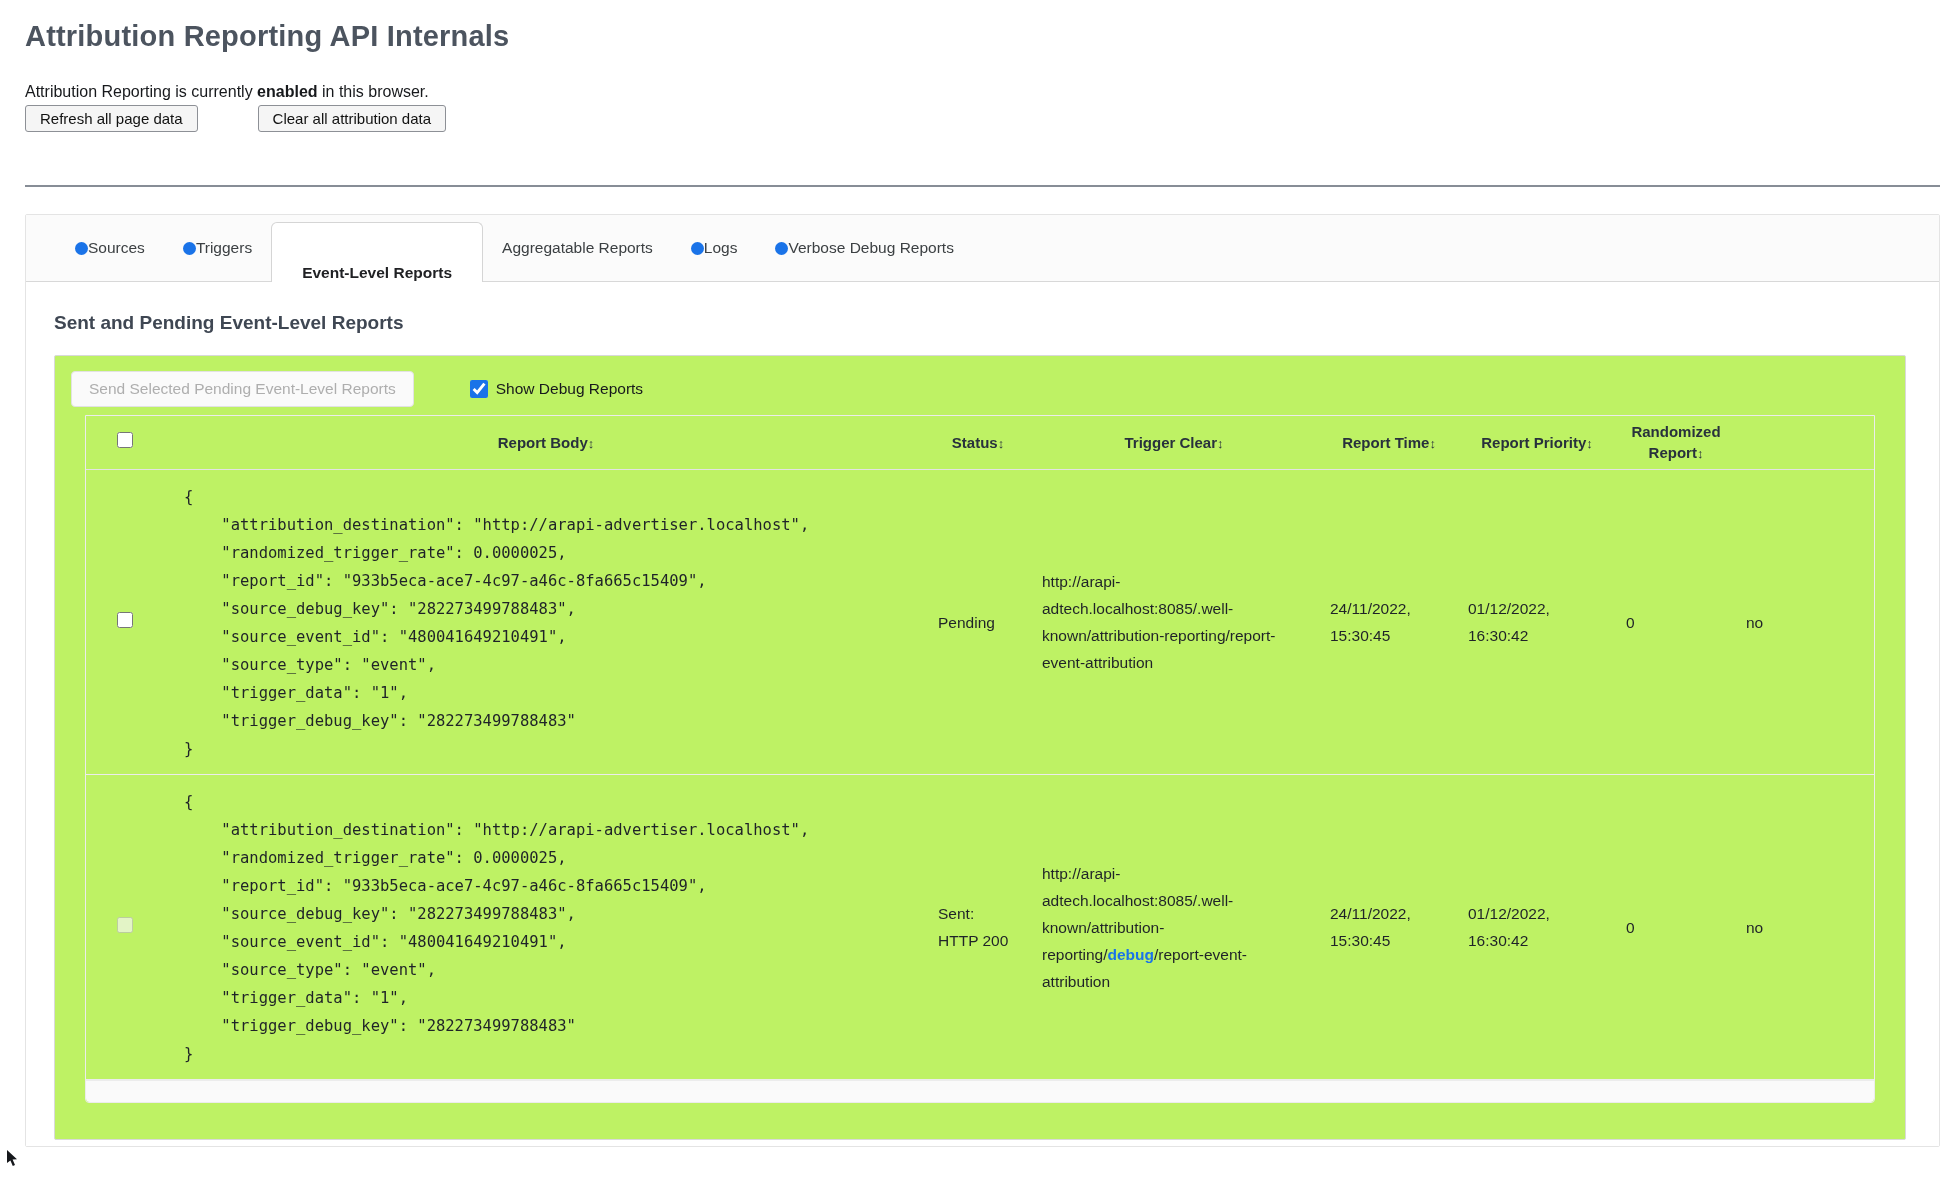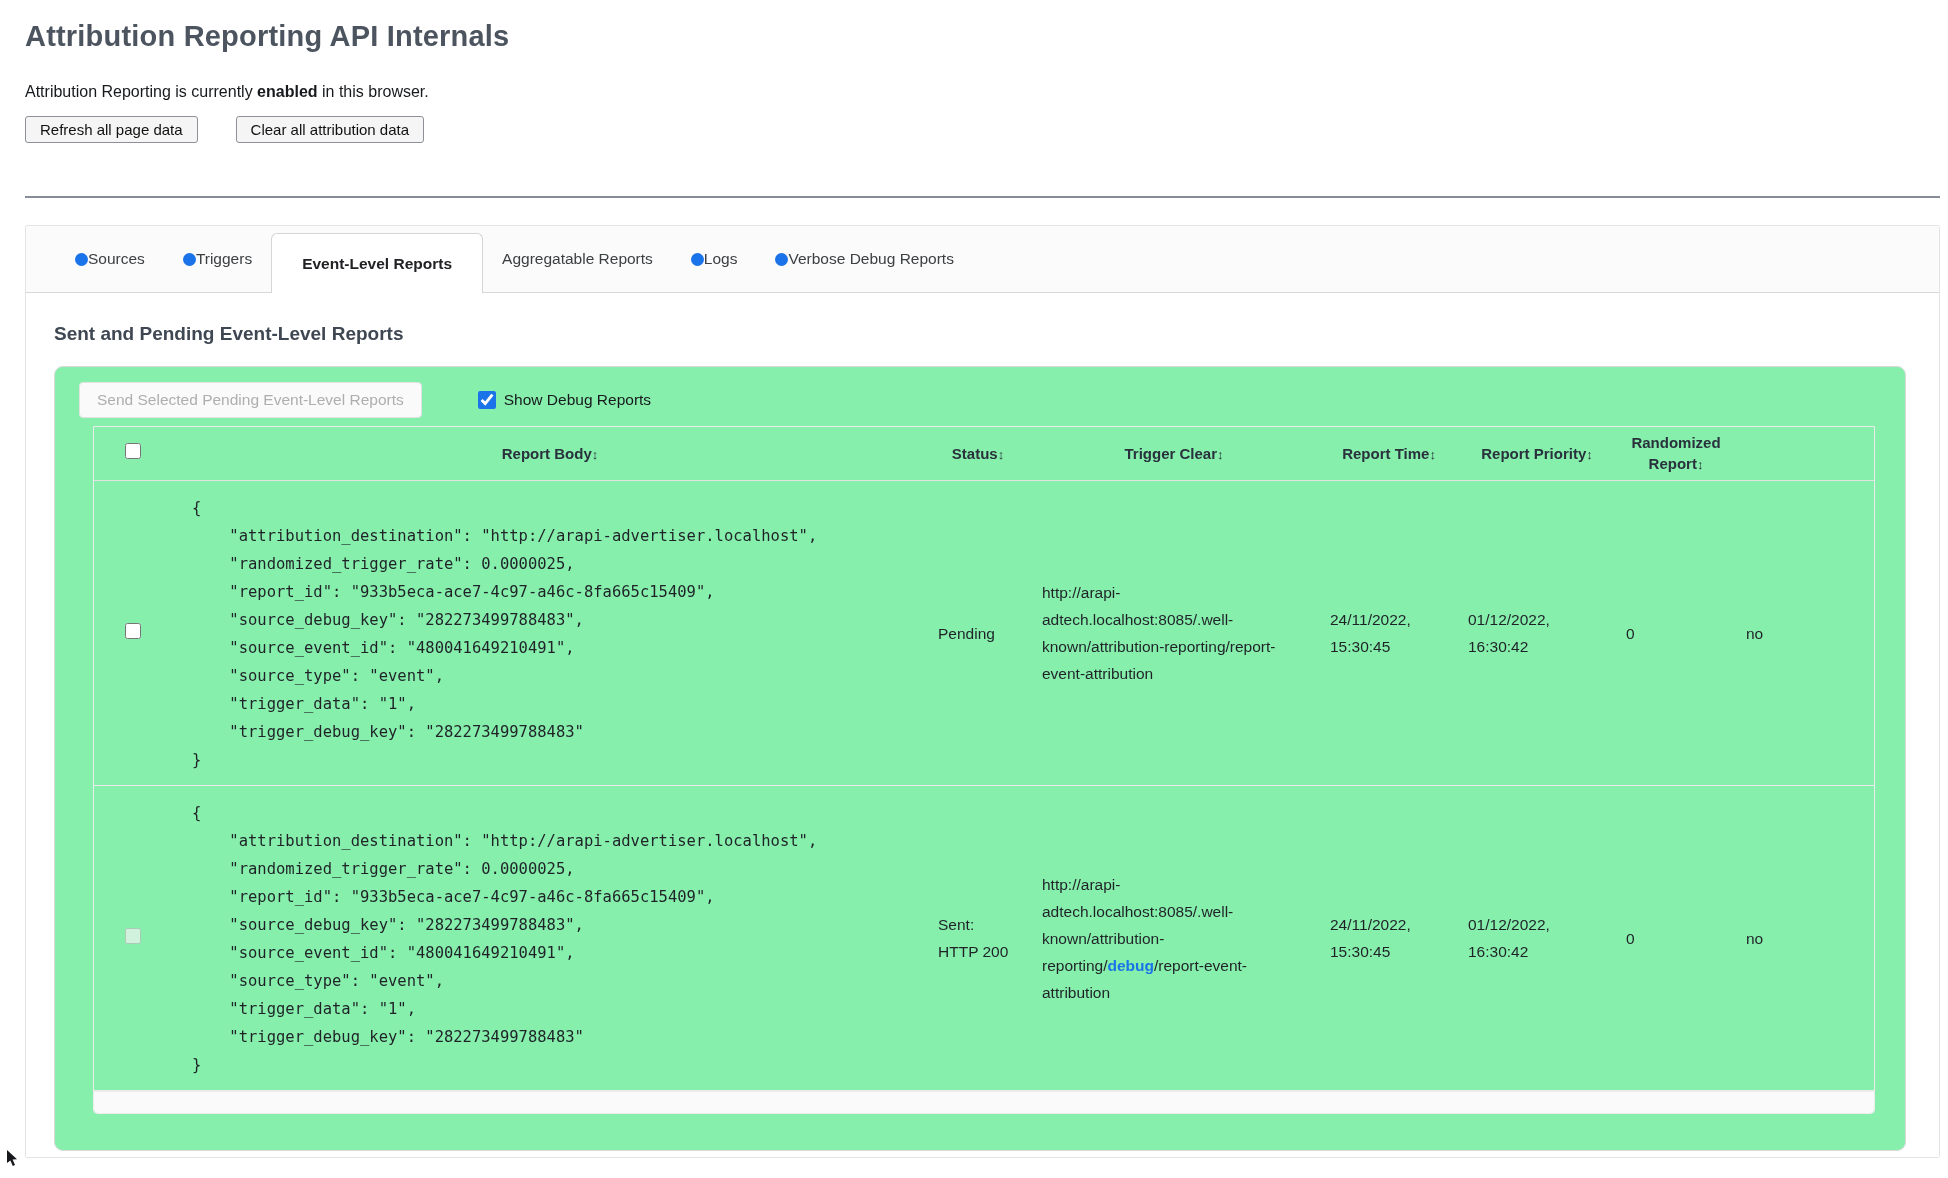--- a/index.html
+++ b/index.html
@@ -14,21 +14,21 @@
   }
   .page { padding: 14px 8px 0 25px; }
 
   h1.page-title {
     font-size: 29px; font-weight: 700; color: #4c545f;
     margin: 6px 0 0 0; letter-spacing: 0.2px;
   }
   p.status-line { margin: 30px 0 0 0; font-size: 16px; color: #17191c; }
   p.status-line b { font-weight: 700; }
 
-  .top-buttons { margin-top: 15px; display: flex; gap: 38px; }
+  .top-buttons { margin-top: 4px; display: flex; gap: 60px; }
   .chrome-btn {
     font-family: "Liberation Sans", sans-serif;
     font-size: 15px; color: #111;
     background: #f5f5f5; border: 1px solid #8d9096; border-radius: 3px;
     padding: 3px 14px; height: 27px; cursor: pointer;
   }
 
   hr.divider {
     margin: 53px 0 0 0; border: none;
     border-top: 2px solid #878d96; width: 1915px;
@@ -44,27 +44,27 @@
     display: flex; align-items: center; 
     padding: 0 19px; font-size: 15.5px; color: #3c4043;
     height: 100%; cursor: pointer; white-space: nowrap;
   }
   .tab .dot { width: 13px; height: 13px; border-radius: 50%; flex: 0 0 auto; }
   .tab.active {
     align-self: flex-end; height: 60px; margin-bottom: -1px;
     background: #fff; border: 1px solid #d5d5d5; border-bottom: none;
     border-radius: 6px 6px 0 0;
     font-weight: 700; color: #202124; padding: 0 30px;
-    position: relative; z-index: 2;
+    position: relative; z-index: 2; align-items: flex-end;
   }
 
   .tab-content { background: #fff; padding: 20px 33px 6px 28px; }
   h2.section-heading { font-size: 19px; font-weight: 700; color: #3f4753; margin: 10px 0 21px 0; }
 
-  .panel { border: 1px solid #d9d9d9; border-radius: 9px; background: #86efac; padding: 13px 14px 36px 22px; }
+  .panel { border: 1px solid #d9d9d9; border-radius: 2px; background: #bef264; padding: 13px 14px 36px 14px; }
 
   .controls { display: flex; align-items: center; margin: 2px 0 8px 2px; }
   .send-btn {
     font-family: "Liberation Sans", sans-serif;
     font-size: 15.5px; color: #aeaeae;
     background: #fafafa; border: 1px solid #e2e2e2; border-radius: 4px;
     padding: 8px 17px;
   }
   .debug-toggle { display: flex; align-items: center; gap: 8px; margin-left: 56px; font-size: 15.5px; color: #17191c; cursor: pointer; justify-content: center; }
   .debug-toggle input { width: 18px; height: 18px; margin: 0; }

